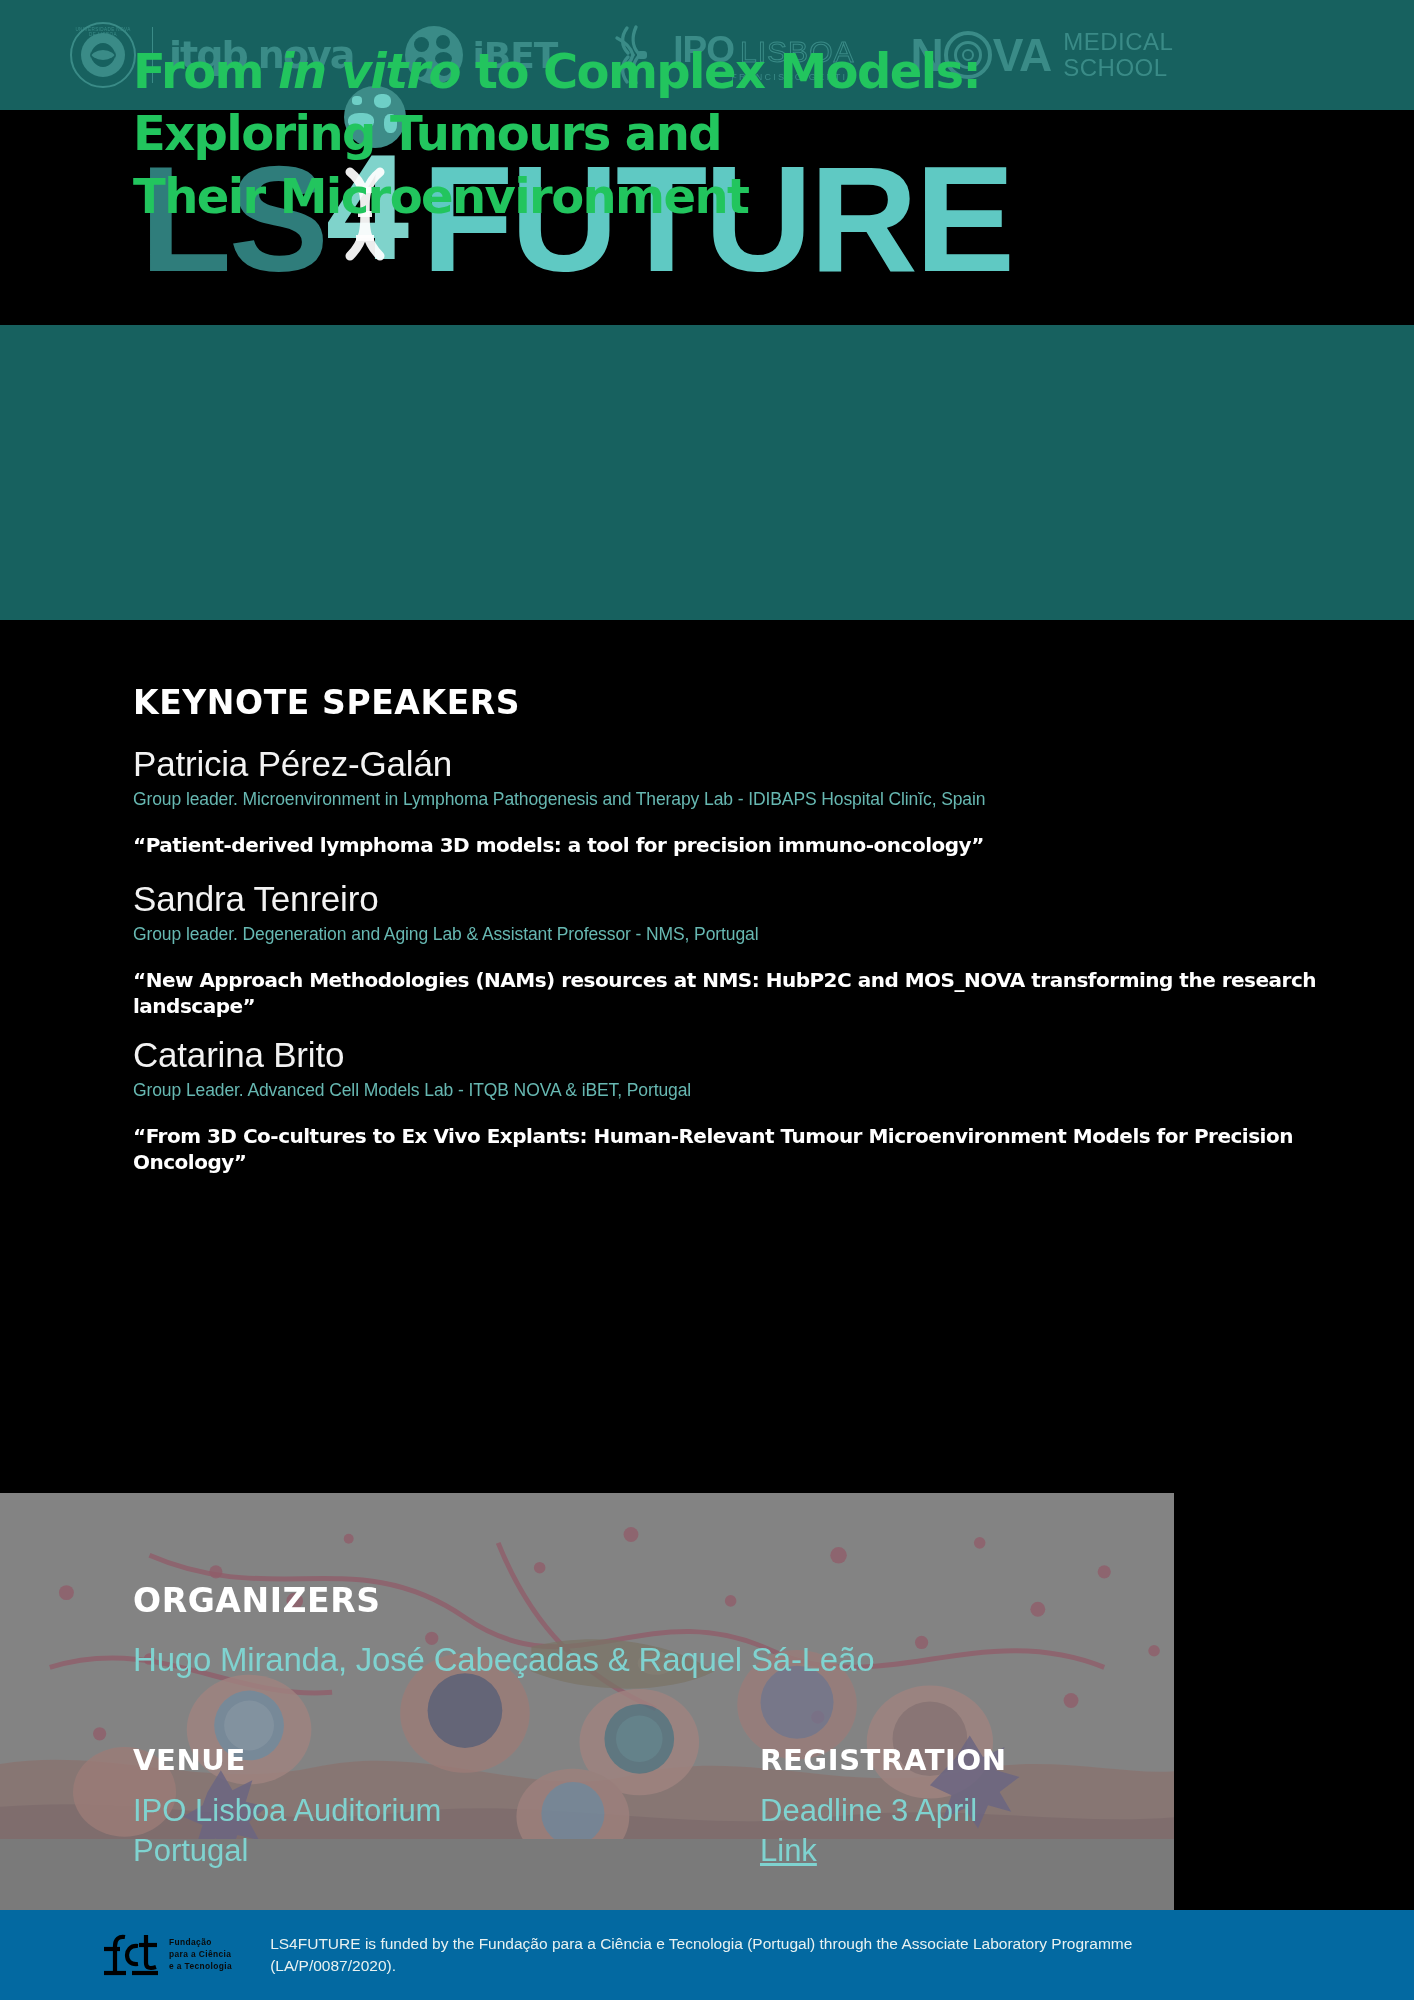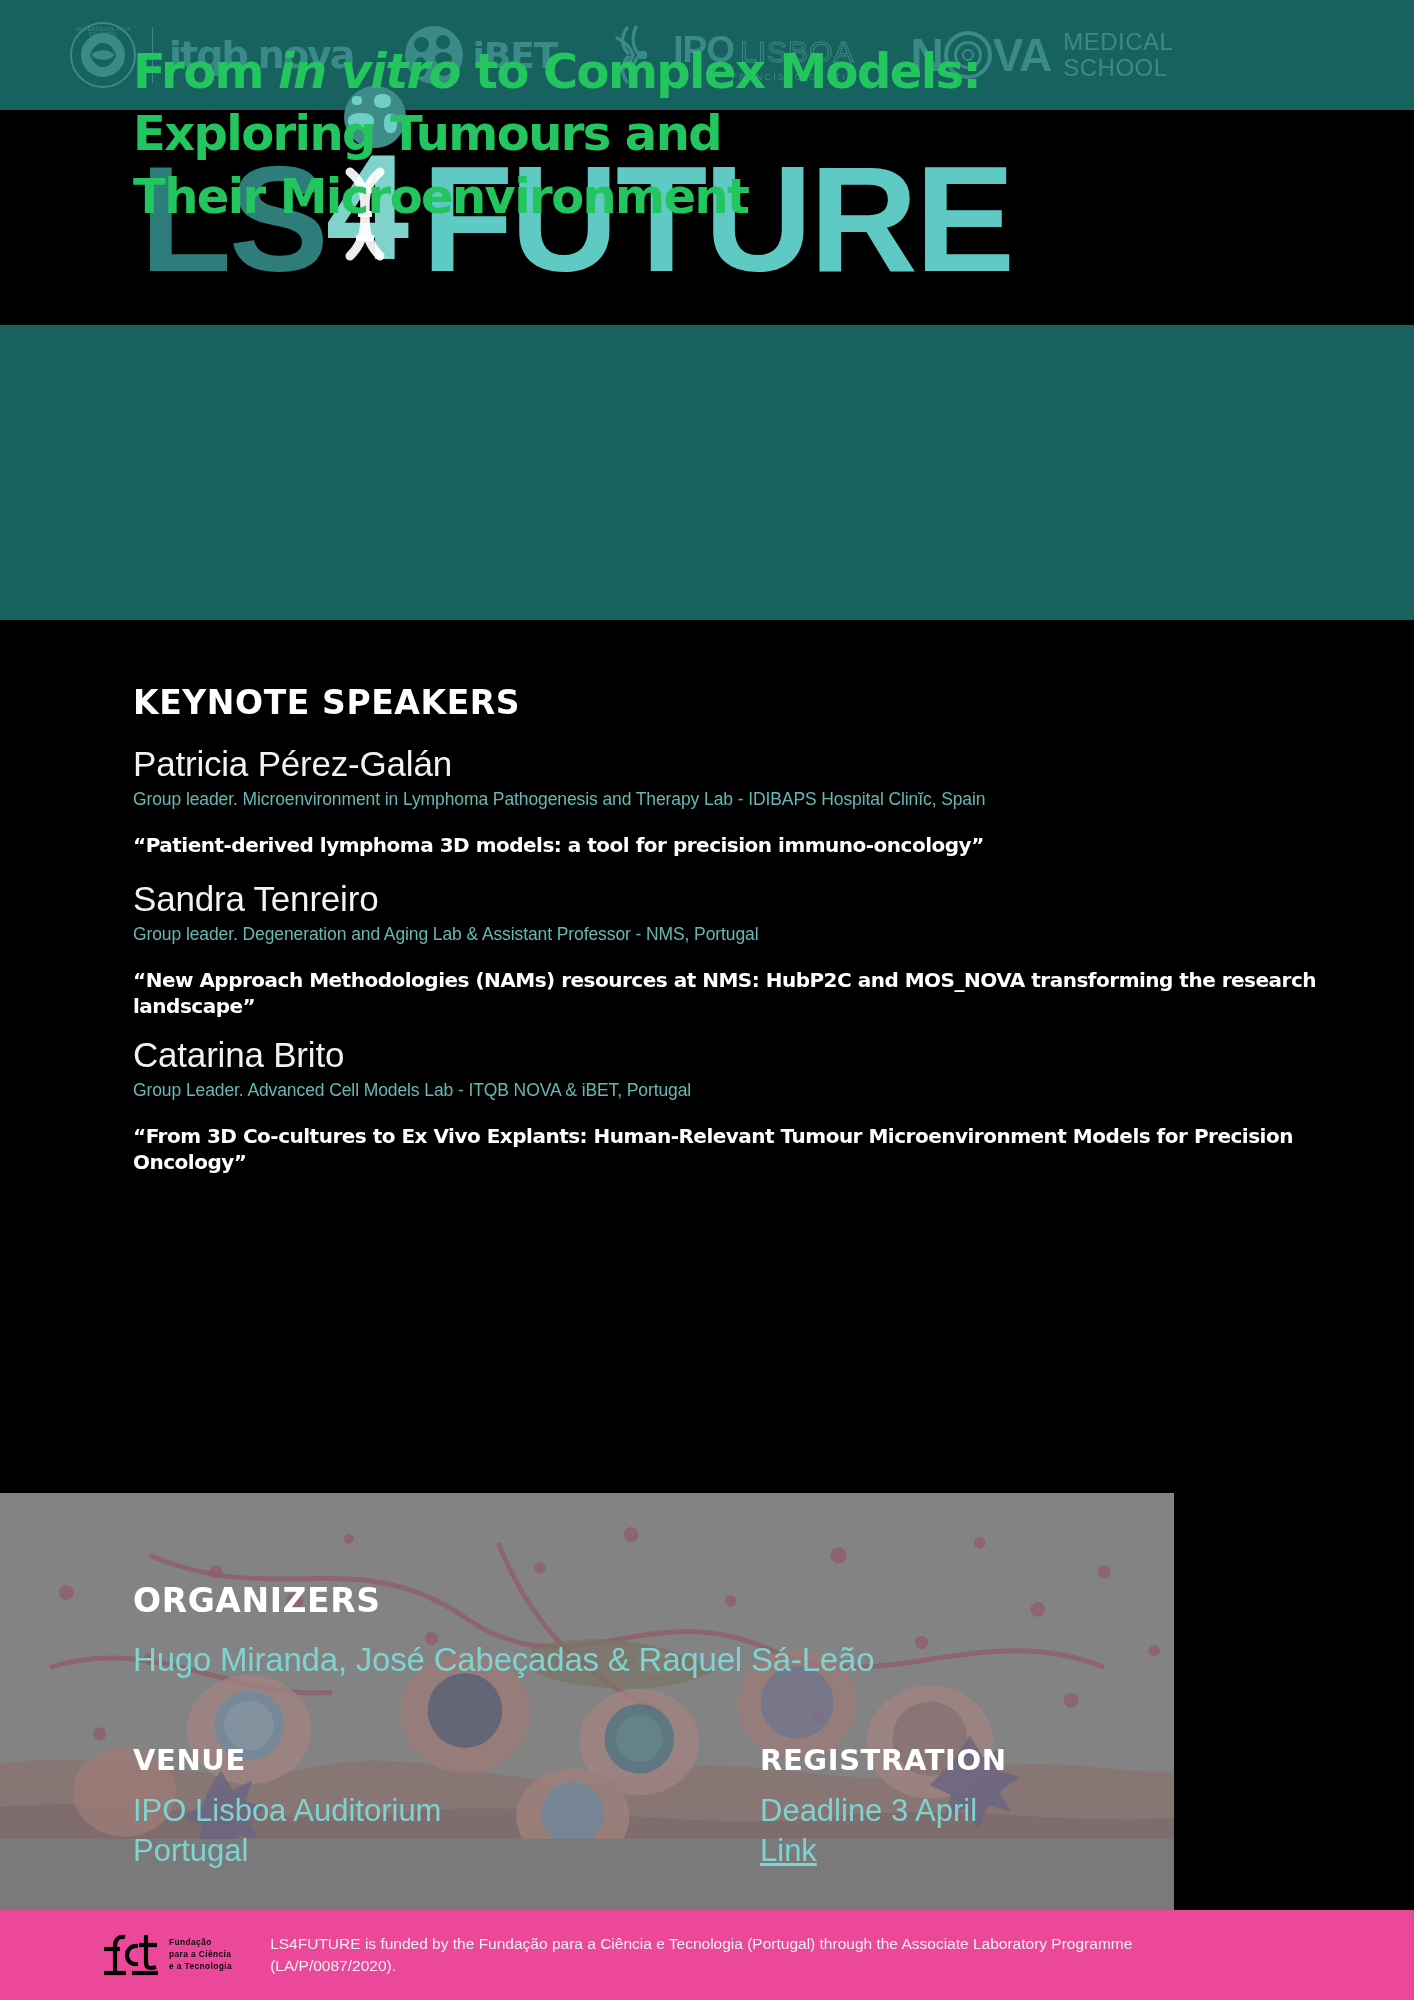--- a/index.html
+++ b/index.html
@@ -165,21 +165,21 @@
     position:absolute;left:760px;top:250px;color:#fff;font-size:29px;font-weight:bold;
     letter-spacing:.6px;font-family:"DejaVu Sans", sans-serif;
   }
   .reg-l1{position:absolute;left:760px;top:300px;color:#7fd3d0;font-size:31px;
           font-family:Liberation Sans, sans-serif;}
   .reg-link{position:absolute;left:760px;top:340px;color:#7fd3d0;font-size:31px;
           font-family:"Liberation Sans", sans-serif;text-decoration:underline;cursor:pointer;}
 
   
   .footer{
-    position:absolute;left:0;top:1910px;width:1414px;height:90px;background:#ec4899;
+    position:absolute;left:0;top:1910px;width:1414px;height:90px;background:#0369a1;
     display:flex;align-items:center;
   }
   .fct{margin-left:100px;display:flex;align-items:center;gap:7px;}
   .fct-mark{width:62px;height:44px;}
   .fct-words{font-size:8.4px;color:#0a0a0a;line-height:1.42;font-weight:bold;letter-spacing:.4px;}
   .fund-text{
     margin-left:38px;color:#e9f2f1;font-size:15.5px;line-height:1.45;max-width:980px;
     font-family:"Liberation Sans", sans-serif;
   }
 </style>

